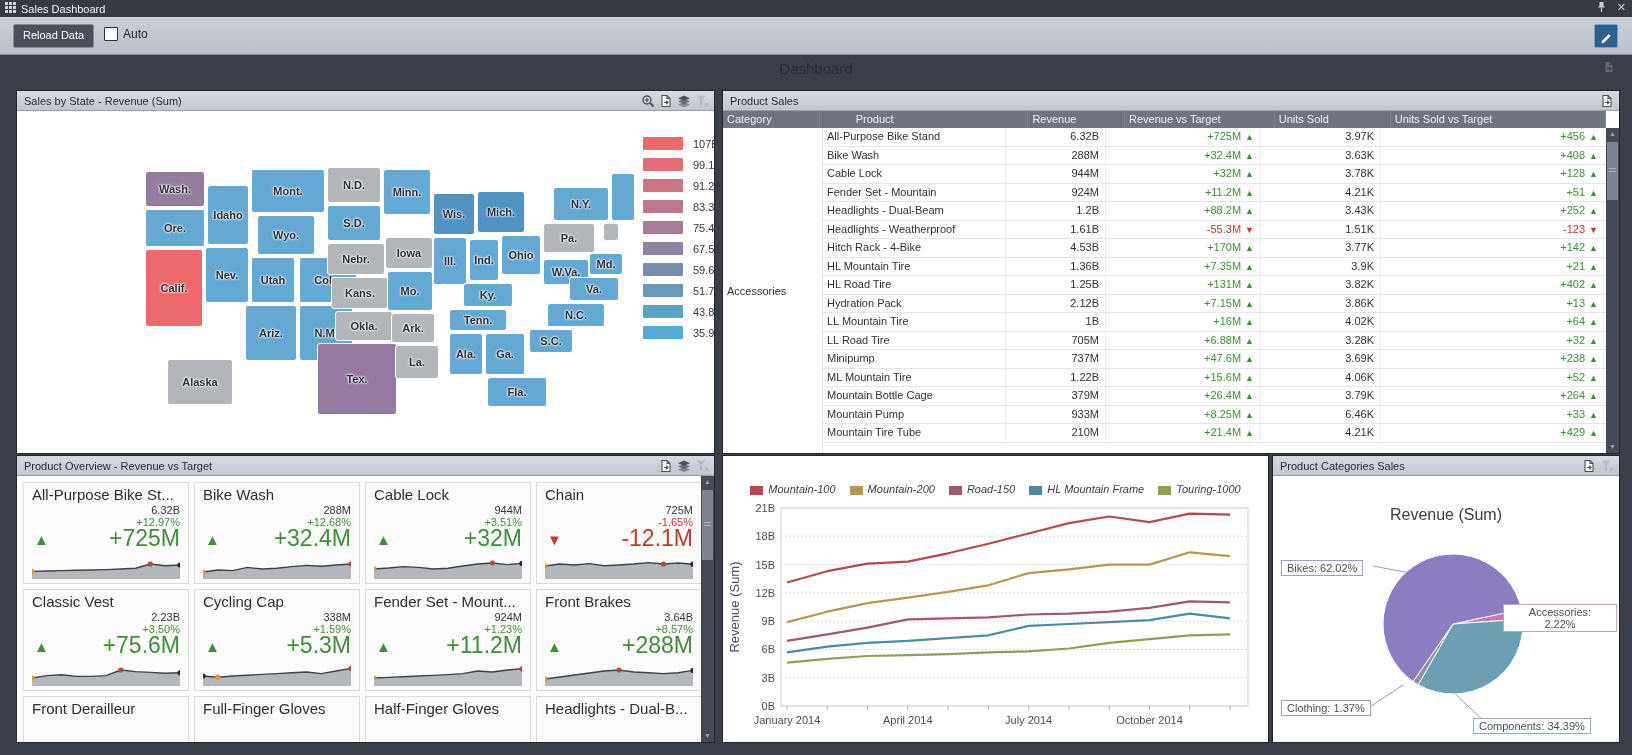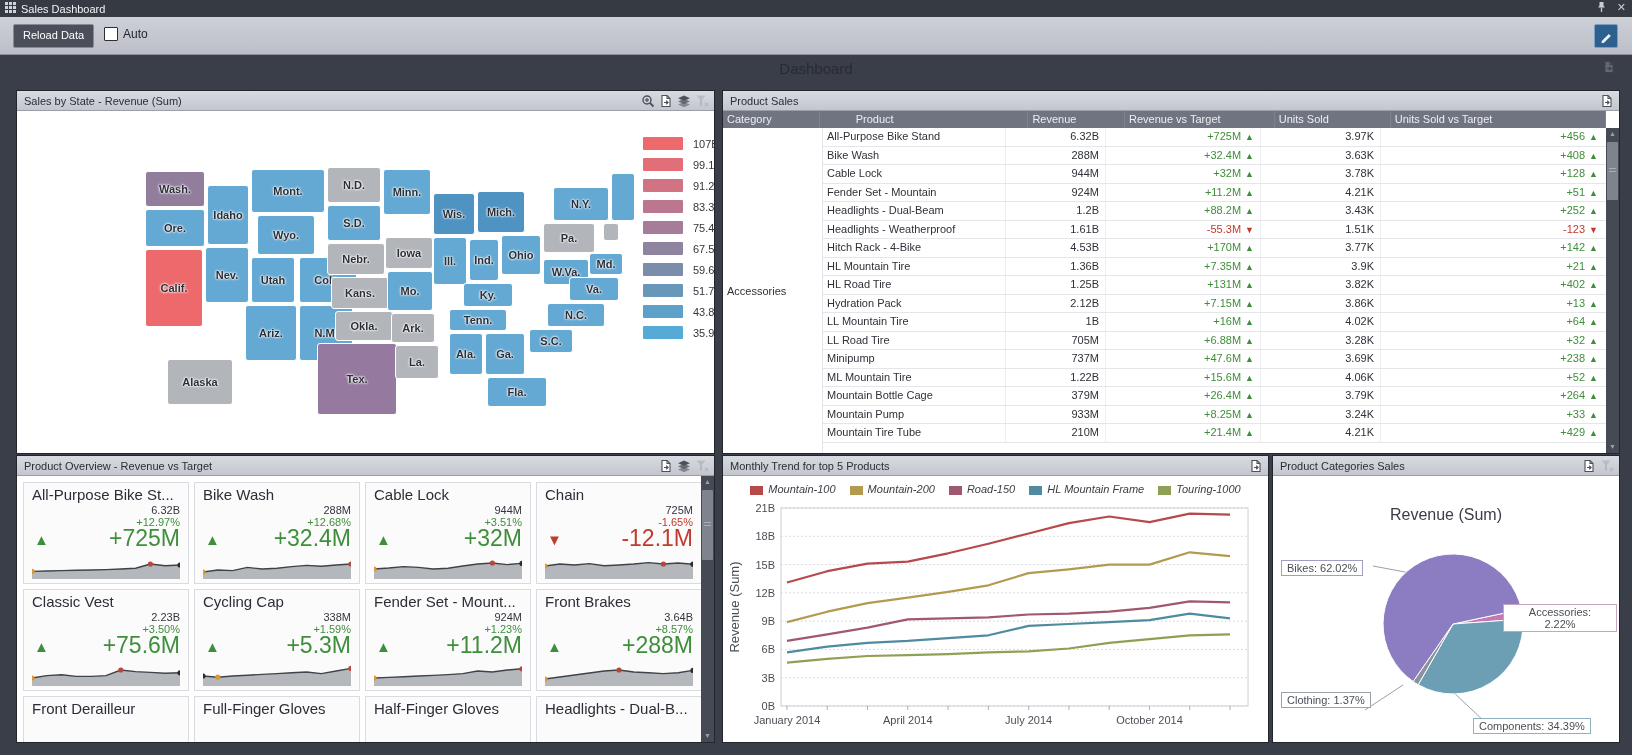--- a/index.html
+++ b/index.html
@@ -372,21 +372,21 @@
           <div class="c" style="width:183px;padding-left:4px;">Mountain Bottle Cage</div>
        <div class="c num" style="width:100px;">379M</div>
        <div class="c num up" style="width:155px;">+26.4M<span class="tri up">▲</span></div>
        <div class="c num" style="width:120px;">3.79K</div>
        <div class="c num up" style="width:223px;border-right:none;">+264<span class="tri up">▲</span></div>
         </div>
         <div class="trow">
           <div class="c" style="width:183px;padding-left:4px;">Mountain Pump</div>
        <div class="c num" style="width:100px;">933M</div>
        <div class="c num up" style="width:155px;">+8.25M<span class="tri up">▲</span></div>
-       <div class="c num" style="width:120px;">3.24K</div>
+       <div class="c num" style="width:120px;">6.46K</div>
        <div class="c num up" style="width:223px;border-right:none;">+33<span class="tri up">▲</span></div>
         </div>
         <div class="trow">
           <div class="c" style="width:183px;padding-left:4px;">Mountain Tire Tube</div>
        <div class="c num" style="width:100px;">210M</div>
        <div class="c num up" style="width:155px;">+21.4M<span class="tri up">▲</span></div>
        <div class="c num" style="width:120px;">4.21K</div>
        <div class="c num up" style="width:223px;border-right:none;">+429<span class="tri up">▲</span></div>
         </div>
       </div>
@@ -573,32 +573,20 @@
       <div class="thumb" style="top:14px;height:70px;">
           <div class="grip" style="margin-top:32px;"></div>
           <div class="grip"></div>
         </div>
       <div class="arr" style="bottom:0;">▼</div>
     </div>
   </div>
 </div>
 
 <div class="panel" id="panel-trend">
-  <div class="phead">
-    <span>Monthly Trend for top 5 Products</span>
-    <span class="picons">
-        <span class="ic">
-          <svg width="14" height="14" viewBox="0 0 14 14">
-            <path d="M3 1.5h5l3 3v8H3z" fill="#fff" stroke="#4c5059" stroke-width="1.1"></path>
-            <path d="M8 1.5v3h3" fill="none" stroke="#4c5059" stroke-width="1.1"></path>
-            <path d="M5 8.5h3.4M7.2 6.8l1.8 1.7-1.8 1.7" fill="none" stroke="#4c5059" stroke-width="1.2"></path>
-          </svg>
-        </span>
-      </span>
-  </div>
   <div class="pbody">
     <div class="tlegend" id="trend-legend">
         <span class="it">
           <span class="sw" style="background:#b8494b"></span>
           <span>Mountain-100</span>
         </span>
         <span class="it">
           <span class="sw" style="background:#b39a4f"></span>
           <span>Mountain-200</span>
         </span>
@@ -688,17 +676,17 @@
       <line x1="212" y1="246" x2="179" y2="215"></line>
           </g>
           <path d="M180,148 L248.5,133.4 A70,70 0 0 1 249.8,143.1 Z" fill="#c678b6" stroke="#fff" stroke-width="1"></path>
           <path d="M180,148 L249.8,143.1 A70,70 0 0 1 145.2,208.7 Z" fill="#6d9fb4" stroke="#fff" stroke-width="1"></path>
           <path d="M180,148 L145.2,208.7 A70,70 0 0 1 140.1,205.5 Z" fill="#8a92a0" stroke="#fff" stroke-width="1"></path>
           <path d="M180,148 L140.1,205.5 A70,70 0 1 1 248.5,133.4 Z" fill="#8c7cc2" stroke="#fff" stroke-width="1"></path>
         </svg></div>
     <div id="pie-callouts" style="position:absolute;inset:0;pointer-events:none;">
         <div class="callout" style="left: 230px; top: 128px; border-color: rgb(200, 164, 196); text-align: center; width: 102px;">Accessories:<br>2.22%</div>
         <div class="callout" style="left: 200px; top: 242px; border-color: rgb(144, 178, 191); text-align: left;">Components: 34.39%</div>
-        <div class="callout" style="left: 8px; top: 216px; border-color: rgb(154, 162, 170); text-align: left;">Clothing: 1.37%</div>
+        <div class="callout" style="left: 8px; top: 224px; border-color: rgb(154, 162, 170); text-align: left;">Clothing: 1.37%</div>
         <div class="callout" style="left: 8px; top: 84px; border-color: rgb(160, 158, 196); text-align: left;">Bikes: 62.02%</div>
       </div>
   </div>
 </div>
 
 </body></html>

